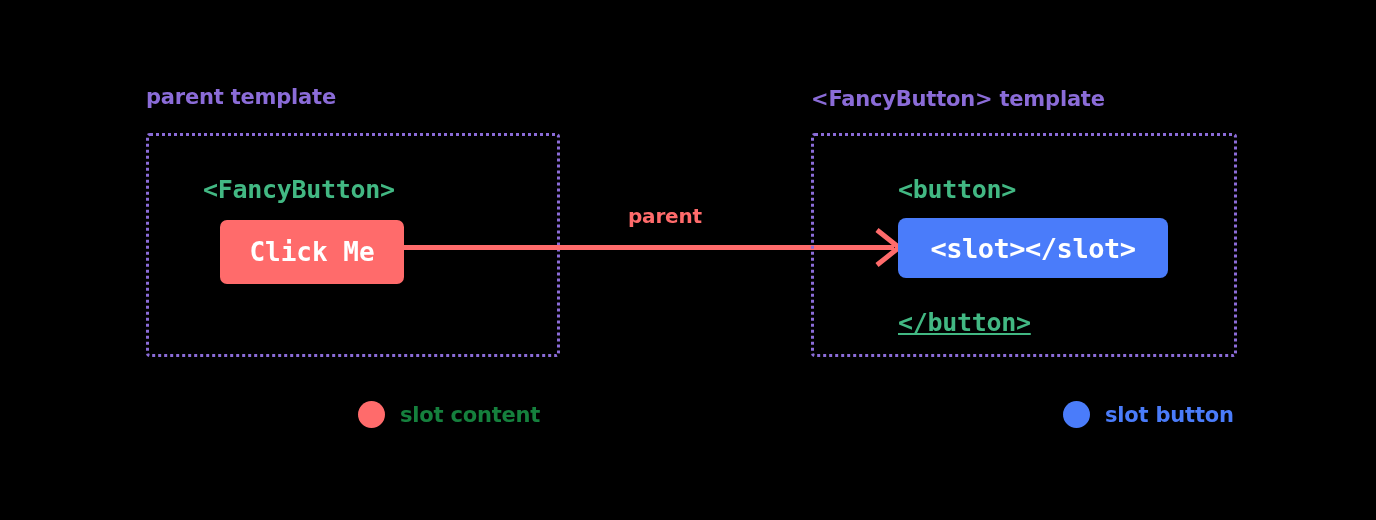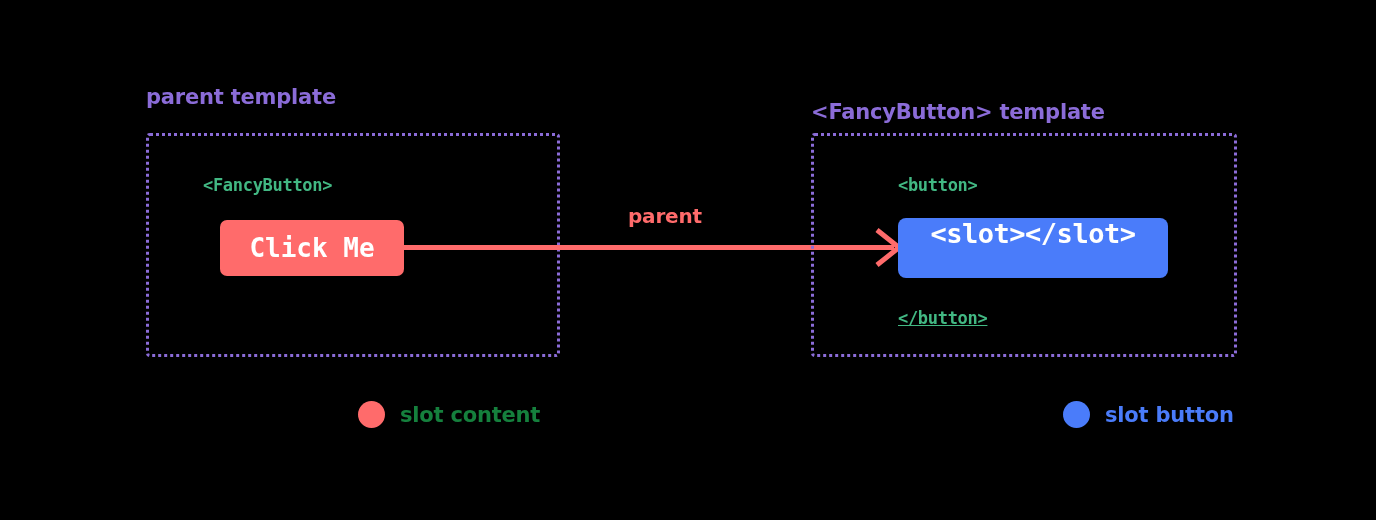--- a/index.html
+++ b/index.html
@@ -26,54 +26,54 @@
   .panel-title {
     position: absolute;
     font-family: "DejaVu Sans", sans-serif;
     font-weight: bold;
     font-size: 21px;
     letter-spacing: -0.2px;
     color: #8B6CD8;
     white-space: nowrap;
   }
   #title-parent  { left: 146px; top: 85px; }
-  #title-fancy   { left: 811px; top: 100px; }
+  #title-fancy   { left: 811px; top: 87px; }
 
   
   .panel {
     position: absolute;
     border: 3px dotted #8B6CD8;
     border-radius: 4px;
     box-sizing: border-box;
   }
   #panel-parent { left: 146px;  top: 133px; width: 414px; height: 224px; }
   #panel-fancy  { left: 811px;  top: 133px; width: 426px; height: 224px; }
 
   
   .code-line {
     position: absolute;
     font-family: "DejaVu Sans Mono", monospace;
     font-weight: bold;
-    font-size: 17px;
+    font-size: 25px;
     color: #42B883;
     white-space: pre;
     letter-spacing: -0.3px;
   }
   #code-open-fancy  { left: 203px; top: 175px; }
   #code-close-fancy { left: 203px; top: 296px; }
   #code-open-button { left: 898px; top: 175px; }
   #code-close-button{ left: 898px; top: 308px; text-decoration: underline; }
 
   
   #slot-content-chip {
     position: absolute;
     left: 220px;
     top: 220px;
     width: 184px;
-    height: 56px;
+    height: 64px;
     background: #FF6B6B;
     border-radius: 7px;
     display: flex;
     align-items: center;
     justify-content: center;
   }
   #slot-content-chip .chip-label {
     font-family: "DejaVu Sans Mono", monospace;
     font-weight: bold;
     font-size: 26px;
@@ -85,20 +85,21 @@
   
   #slot-outlet-chip {
     position: absolute;
     left: 898px;
     top: 218px;
     width: 270px;
     height: 60px;
     background: #4A7CFA;
     border-radius: 8px;
     display: flex;
+    align-items: center;
     justify-content: center;
   }
   #slot-outlet-chip .chip-label {
     font-family: "DejaVu Sans Mono", monospace;
     font-weight: bold;
     font-size: 27px;
     color: #FFFFFF;
     letter-spacing: -0.5px;
     white-space: pre;
   }

